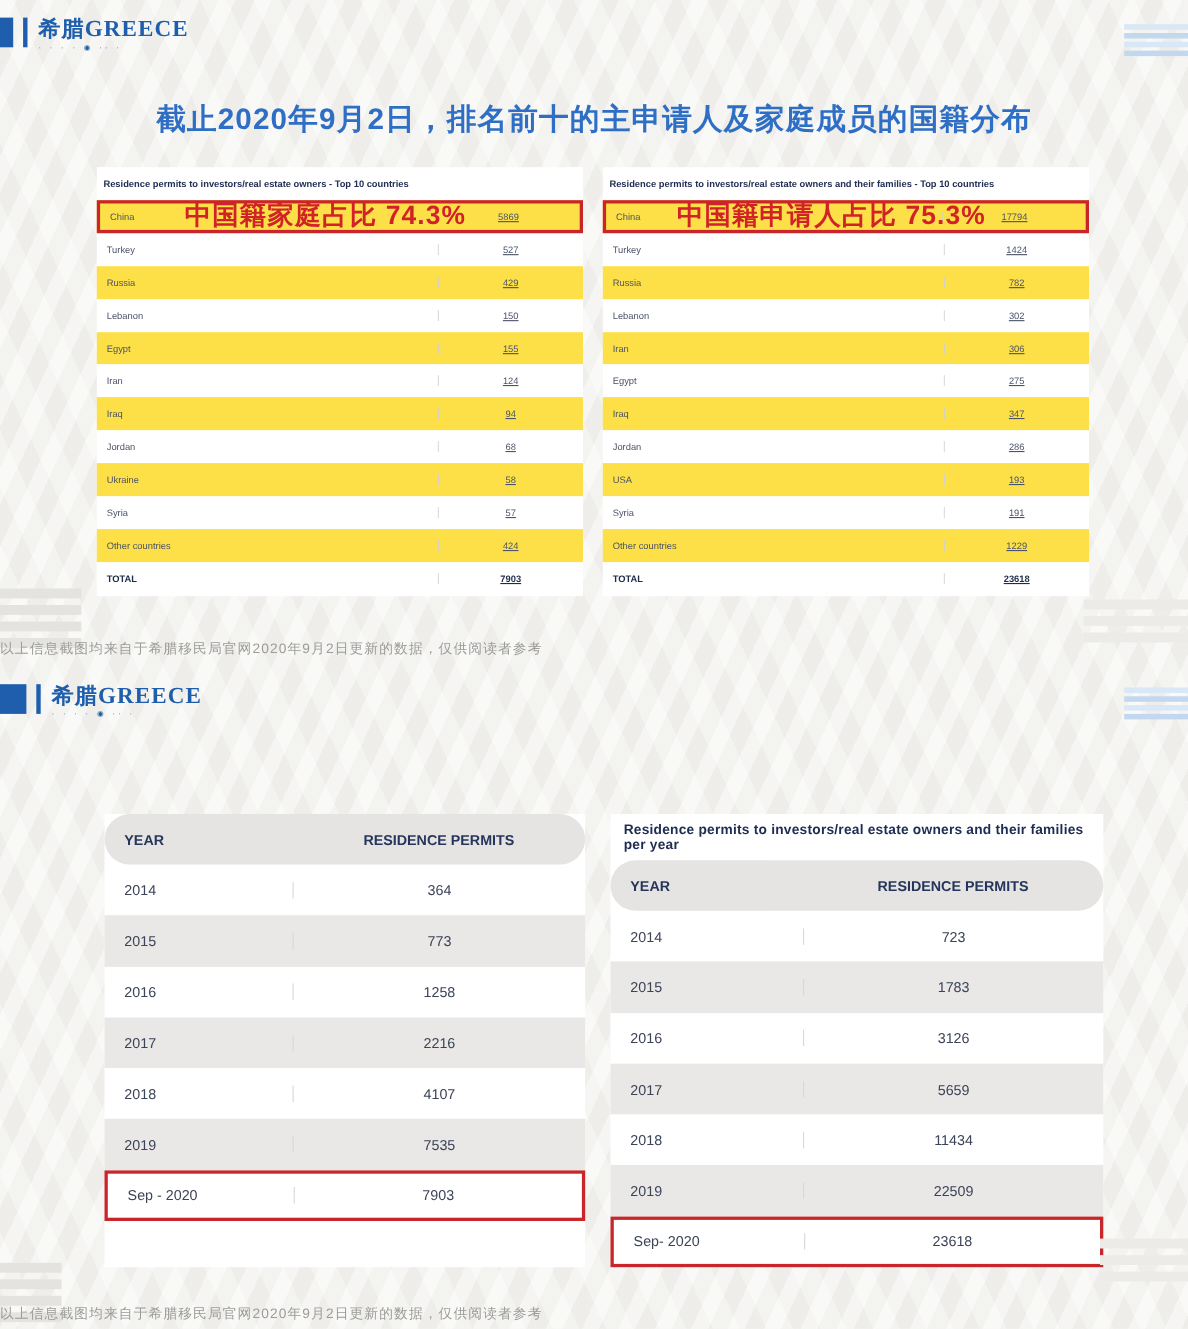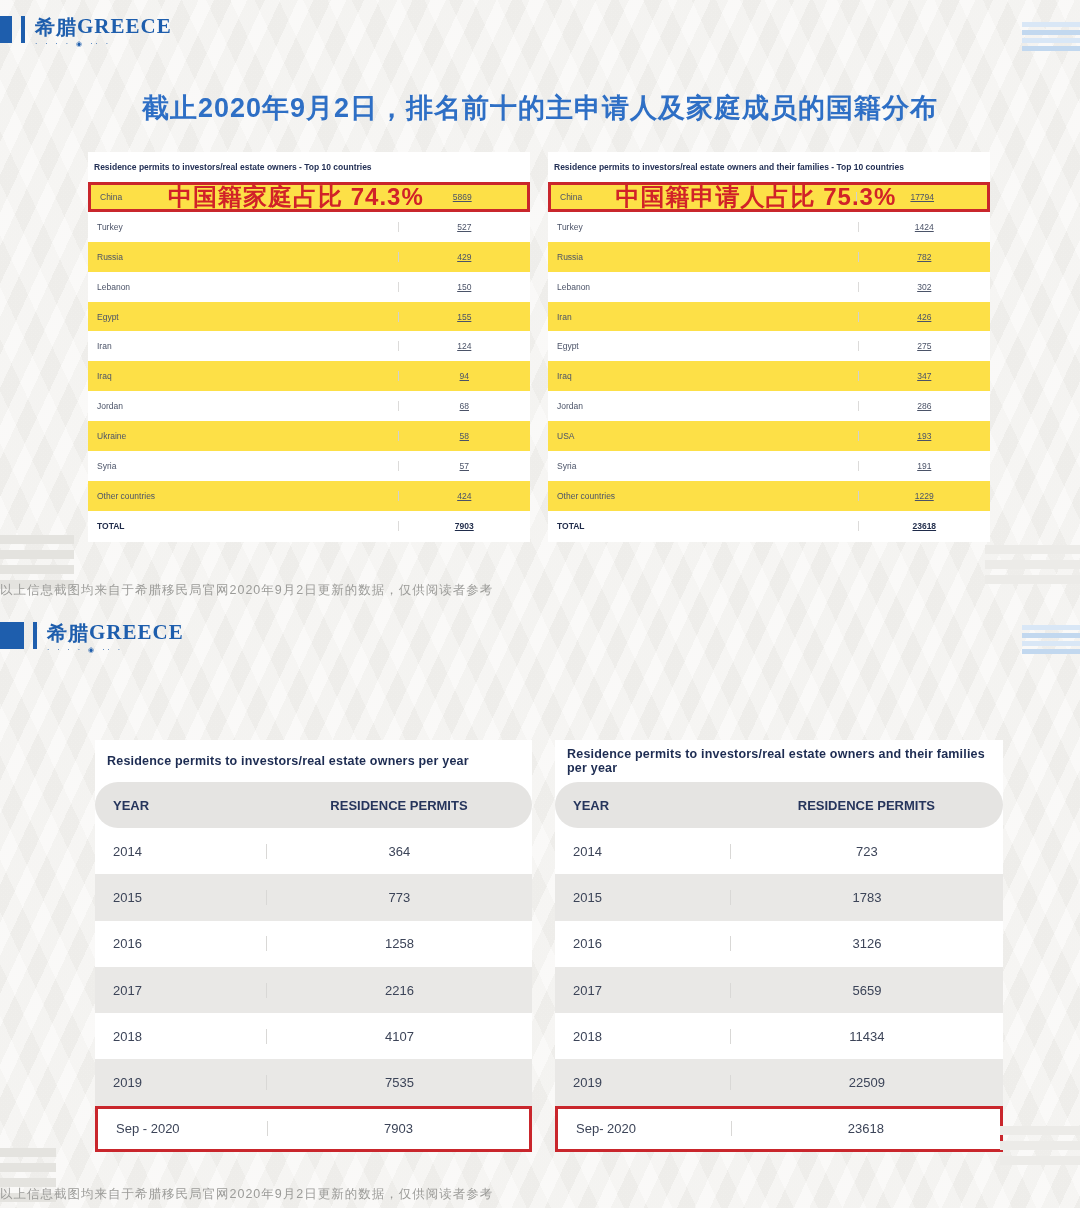--- a/index.html
+++ b/index.html
@@ -192,21 +192,21 @@
           <div class="crow alt">
             <span class="cname">Russia</span>
             <span class="cval">782</span>
           </div>
           <div class="crow">
             <span class="cname">Lebanon</span>
             <span class="cval">302</span>
           </div>
           <div class="crow alt">
             <span class="cname">Iran</span>
-            <span class="cval">426</span>
+            <span class="cval">306</span>
           </div>
           <div class="crow">
             <span class="cname">Egypt</span>
             <span class="cval">275</span>
           </div>
           <div class="crow alt">
             <span class="cname">Iraq</span>
             <span class="cval">347</span>
           </div>
           <div class="crow">
@@ -263,21 +263,20 @@
 
     <div class="stripes stripes-tr" style="top:17px;">
         <i></i>
         <i></i>
         <i></i>
         <i></i>
       </div>
 
 
     <div class="ycard ycard-l">
-      <div class="ytitle">Residence permits to investors/real estate owners per year</div>
       <div class="yhead">
         <div class="ycell1">YEAR</div>
         <div class="ycell2">RESIDENCE PERMITS</div>
       </div>
       <div>
           <div class="yrow">
             <div class="ycell1">2014</div>
             <div class="ycell2">364</div>
           </div>
           <div class="yrow alt">

